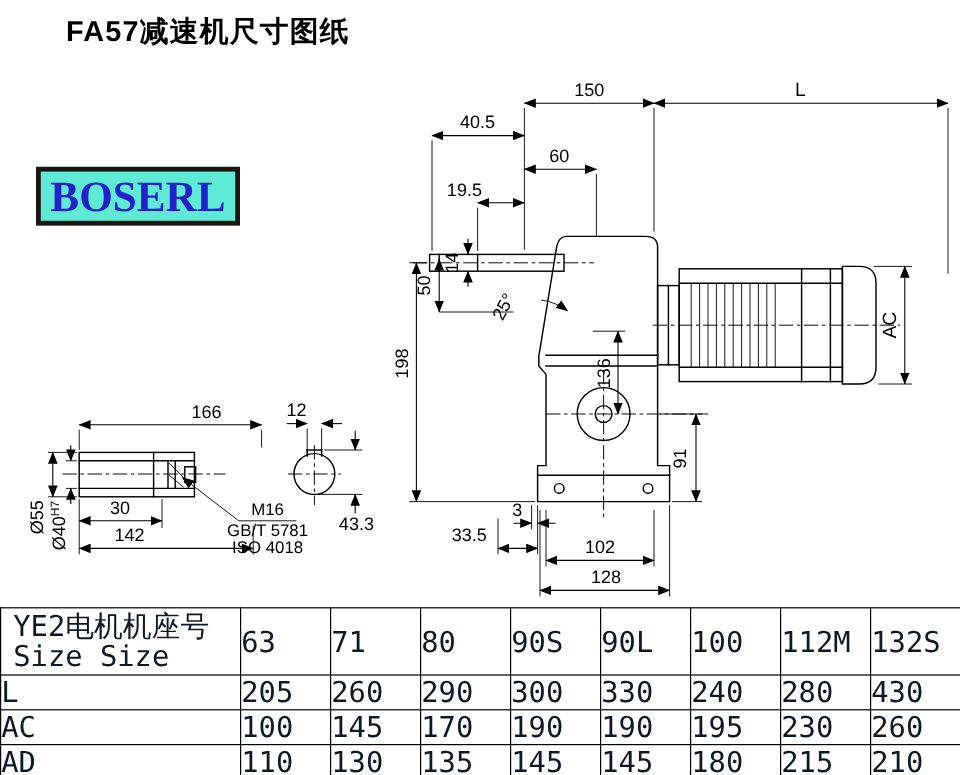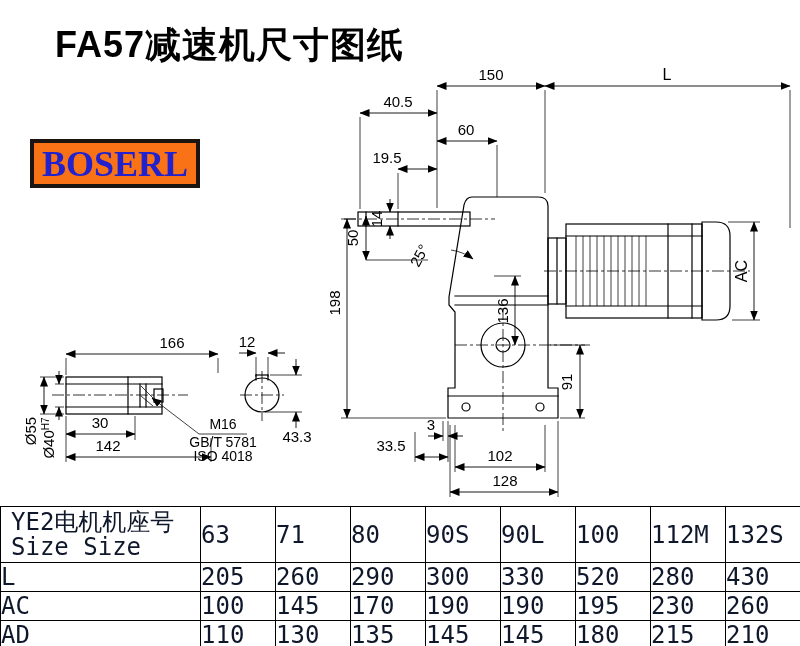--- a/index.html
+++ b/index.html
@@ -1,22 +1,22 @@
 <!DOCTYPE html>
 <html><head>
 <meta charset="utf-8">
 <style>
   * { margin:0; padding:0; box-sizing:border-box; }
   html,body { width:800px; height:646px; background:#fff; }
   body { font-family:"Liberation Sans", sans-serif; position:relative; overflow:hidden; }
   .page { position:absolute; inset:0; width:800px; height:646px; background:#ffffff; }
-  .title { position:absolute; left:55px; top:21px; font-size:36px; font-weight:bold; color:#000;
+  .title { position:absolute; left:55px; top:10px; font-size:24px; font-weight:bold; color:#000;
            letter-spacing:1px; font-family:"Liberation Sans", sans-serif; }
   .logo { position:absolute; left:30px; top:139px; width:170px; height:49px; border:4px solid #1c1410;
-          display:flex; align-items:center; justify-content:center; background:#f97316;
+          display:flex; align-items:center; justify-content:center; background:#5eead4;
           font-family:"Liberation Serif", serif; font-size:36px; font-weight:bold; color:#2121cd; }
   svg.drawing { position:absolute; left:0; top:0; }
   svg .dln  { stroke:#000; stroke-width:1.2; fill:none; stroke-linecap:square; }
   svg .thin { stroke:#000; stroke-width:0.75; fill:none; }
   svg .dim  { stroke:#000; stroke-width:0.9; fill:none; }
   svg .cl   { stroke:#000; stroke-width:0.8; stroke-dasharray:12 3 3 3; fill:none; }
   svg text  { font-family:"Liberation Sans", sans-serif; font-size:15px; fill:#000; text-anchor:middle; }
   svg text.sm { font-size:14px; }
   table.spec { position:absolute; left:0; top:506px; width:800px; height:140px; border-collapse:collapse;
                table-layout:fixed; font-family:"DejaVu Sans Mono", monospace; font-size:24px; color:#0f172a; }
@@ -290,21 +290,21 @@
         <td>112M</td>
         <td>132S</td>
       </tr>
       <tr class="row">
         <td>L</td>
         <td>205</td>
         <td>260</td>
         <td>290</td>
         <td>300</td>
         <td>330</td>
-        <td>520</td>
+        <td>240</td>
         <td>280</td>
         <td>430</td>
       </tr>
       <tr class="row">
         <td>AC</td>
         <td>100</td>
         <td>145</td>
         <td>170</td>
         <td>190</td>
         <td>190</td>

